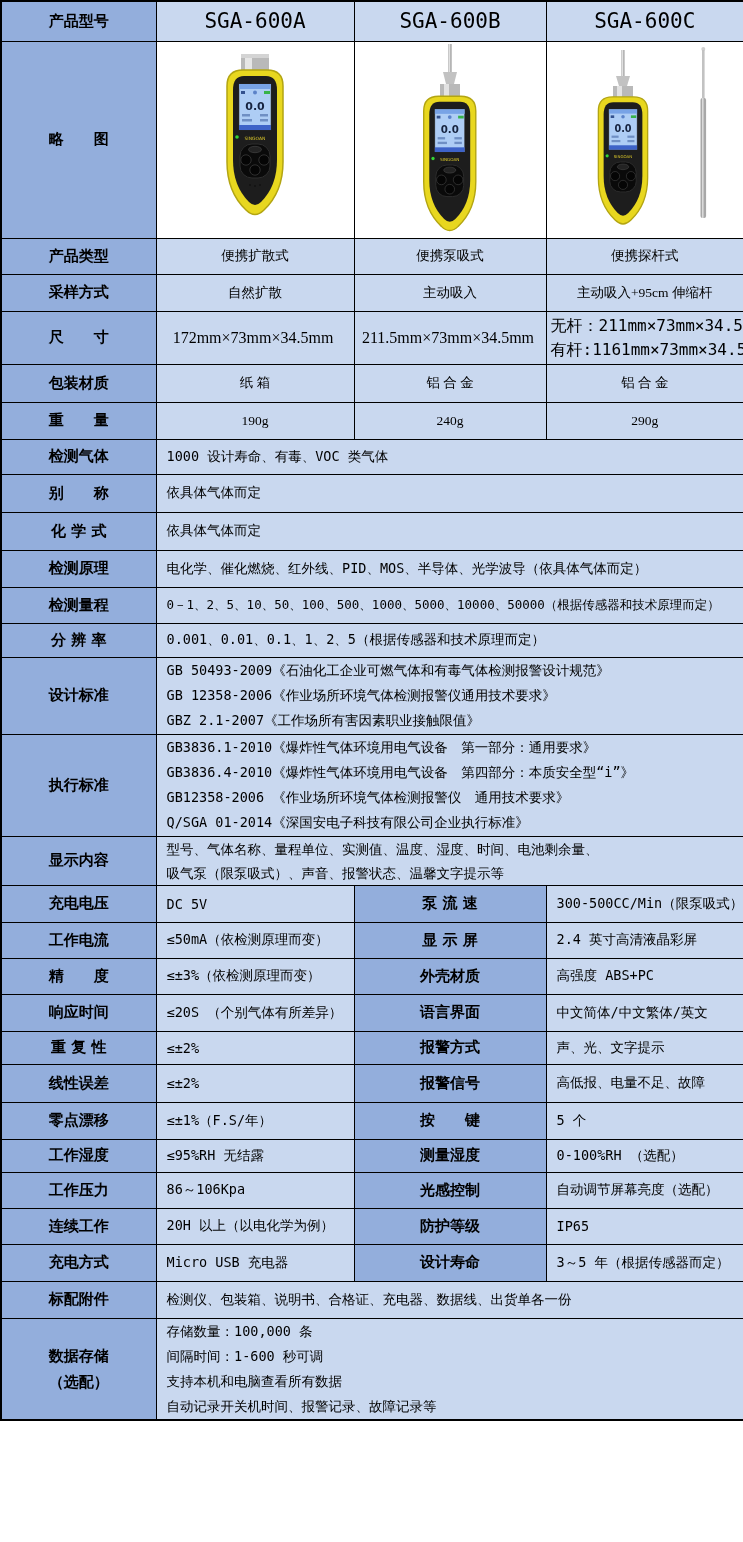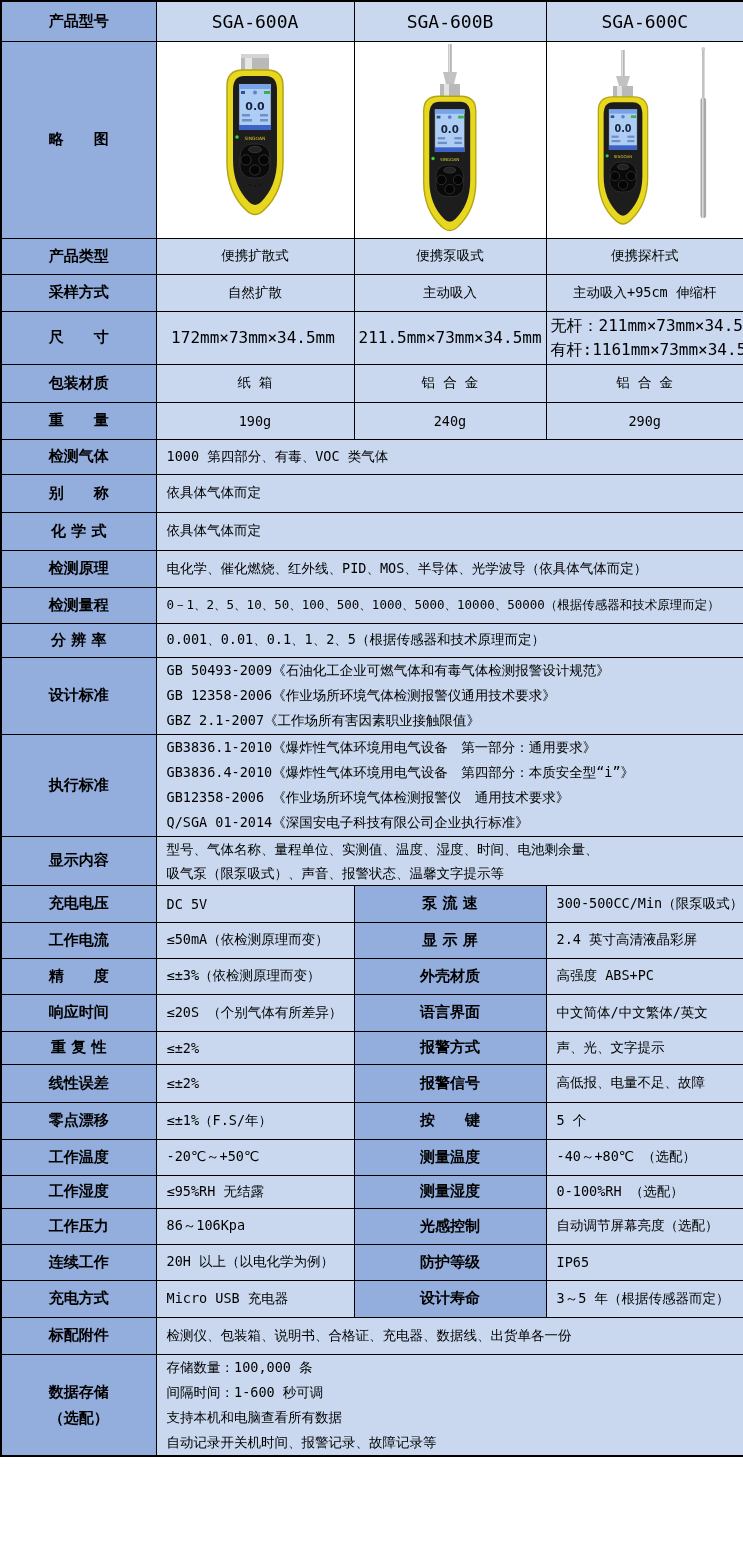--- a/index.html
+++ b/index.html
@@ -3,23 +3,23 @@
 <meta charset="utf-8">
 <style>
   html,body{margin:0;padding:0;background:#fff;color:#000;
     font-family:"DejaVu Sans","Liberation Sans",sans-serif;}
   #sheet{width:743px;}
   table{border-collapse:collapse;width:743px;table-layout:fixed;border:2px solid #000;}
   td{border:1px solid #000;padding:0 8px;vertical-align:middle;overflow:hidden;}
   .lbl{background:#93AEDC;font-weight:bold;text-align:center;font-size:15px;padding:0 3px;}
   .val{background:#C9D8EF;font-size:13.5px;
     font-family:"DejaVu Sans Mono","DejaVu Sans",monospace;}
-  .c{text-align:center;}
+  .c{text-align:center;font-family:Liberation Serif, serif;}
   .l{text-align:left;padding-left:10px;}
-  .model{font-family:"DejaVu Sans Mono","DejaVu Sans",monospace;font-size:18px;}
+  .model{font-family:"DejaVu Sans Mono","DejaVu Sans",monospace;font-size:21px;}
   .sk{background:#fff;padding:0;text-align:center;vertical-align:middle;}
   .lines div{line-height:25px;white-space:nowrap;}
   .dc div{line-height:24px;white-space:nowrap;}
   .dim{font-size:16px;padding-left:4px;}
   .dim div{line-height:24px;white-space:nowrap;}
   .nowrap{white-space:nowrap;}
   .stlbl div{line-height:26px;}
   svg{display:block;margin:0 auto;}
 </style>
 </head>
@@ -193,21 +193,21 @@
 </tr>
 <tr style="height:37px">
   <td class="lbl">重　　量</td>
   <td class="val c">190g</td>
   <td class="val c">240g</td>
   <td class="val c">290g</td>
 </tr>
 
 <tr style="height:35px">
   <td class="lbl">检测气体</td>
-  <td class="val l nowrap" colspan="3">1000 第四部分、有毒、VOC 类气体</td>
+  <td class="val l nowrap" colspan="3">1000 设计寿命、有毒、VOC 类气体</td>
 </tr>
 <tr style="height:38px">
   <td class="lbl">别　　称</td>
   <td class="val l nowrap" colspan="3">依具体气体而定</td>
 </tr>
 <tr style="height:38px">
   <td class="lbl">化 学 式</td>
   <td class="val l nowrap" colspan="3">依具体气体而定</td>
 </tr>
 <tr style="height:37px">
@@ -285,26 +285,20 @@
   <td class="val l nowrap">≤±2%</td>
   <td class="lbl">报警信号</td>
   <td class="val l nowrap">高低报、电量不足、故障</td>
 </tr>
 <tr style="height:37px">
   <td class="lbl">零点漂移</td>
   <td class="val l nowrap">≤±1%（F.S/年）</td>
   <td class="lbl">按　　键</td>
   <td class="val l nowrap">5 个</td>
 </tr>
-<tr style="height:36px">
-  <td class="lbl">工作温度</td>
-  <td class="val l nowrap">-20℃～+50℃</td>
-  <td class="lbl">测量温度</td>
-  <td class="val l nowrap">-40～+80℃ （选配）</td>
-</tr>
 <tr style="height:33px">
   <td class="lbl">工作湿度</td>
   <td class="val l nowrap">≤95%RH 无结露</td>
   <td class="lbl">测量湿度</td>
   <td class="val l nowrap">0-100%RH （选配）</td>
 </tr>
 <tr style="height:36px">
   <td class="lbl">工作压力</td>
   <td class="val l nowrap">86～106Kpa</td>
   <td class="lbl">光感控制</td>

